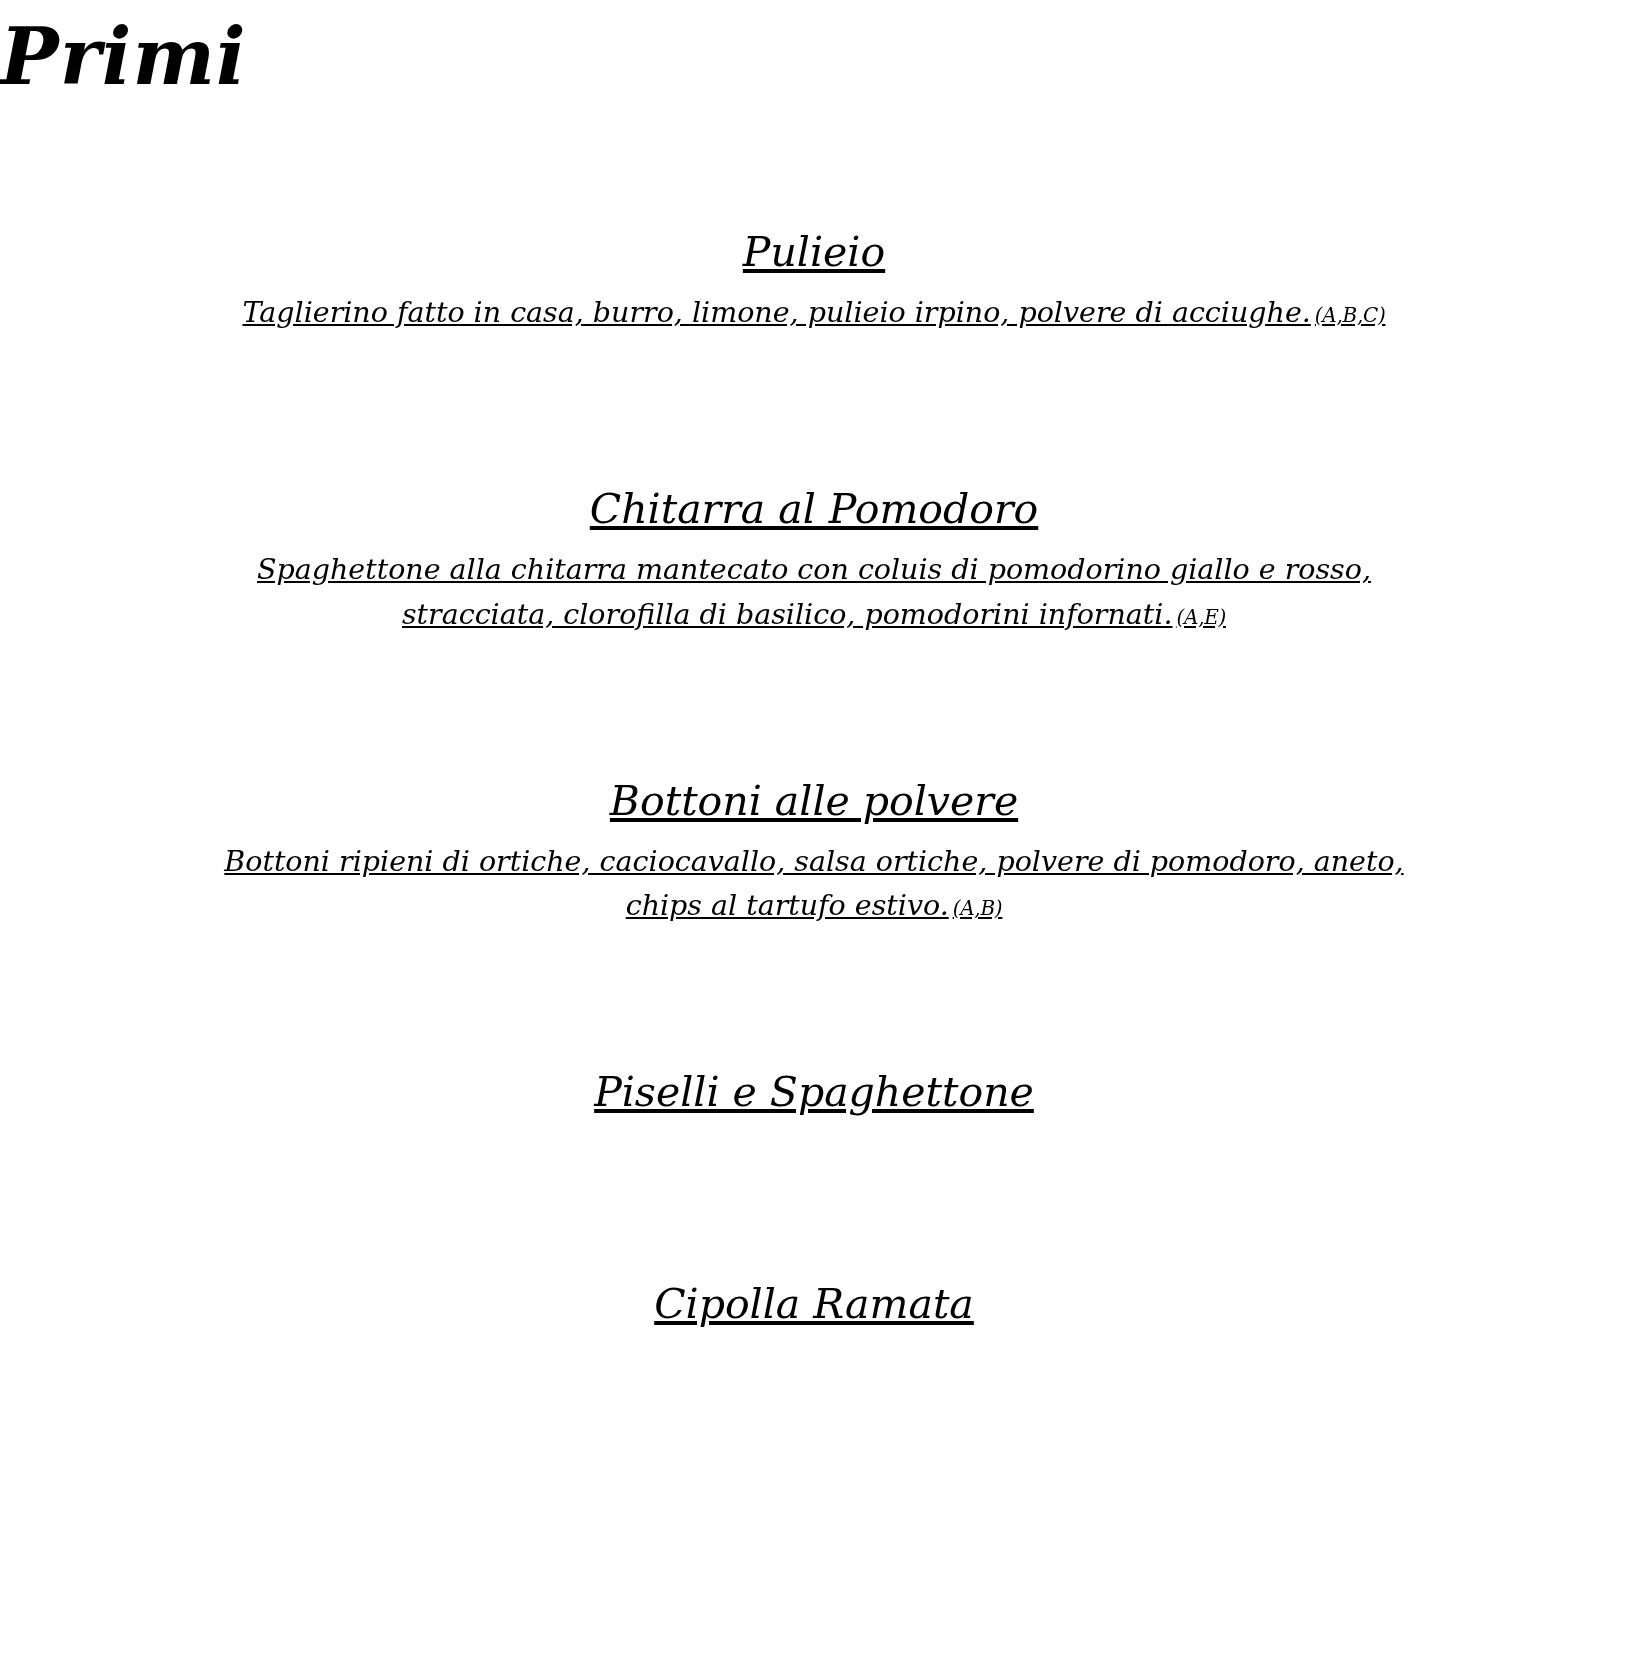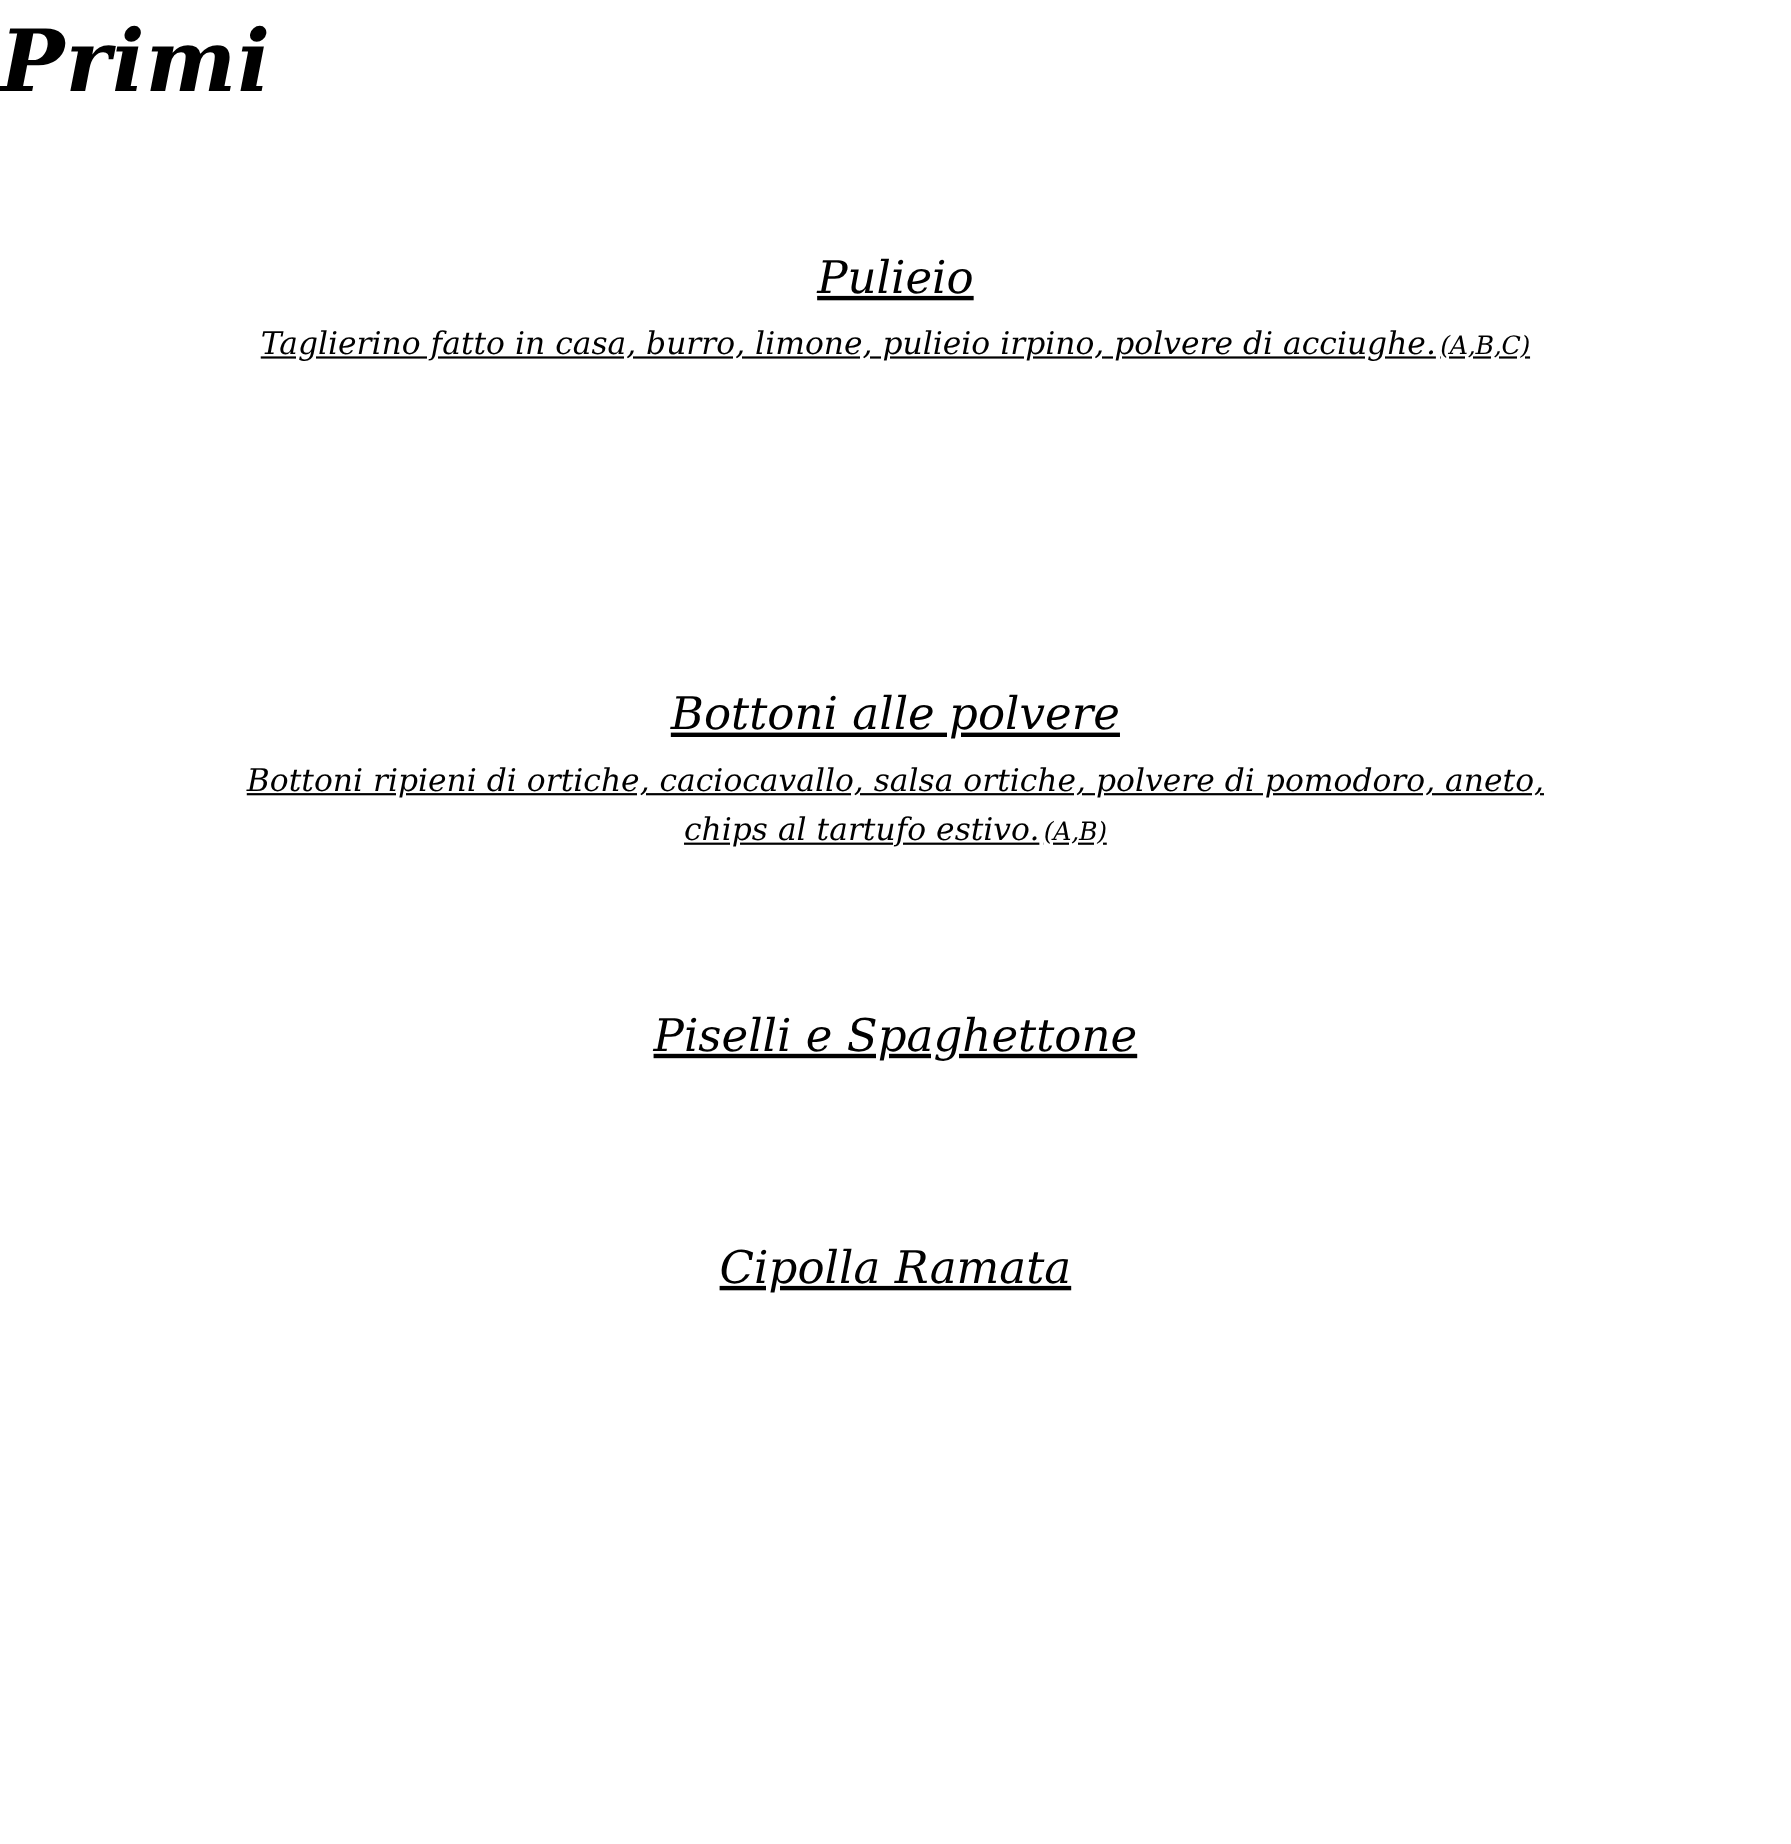--- a/index.html
+++ b/index.html
@@ -52,21 +52,21 @@
   }
   .item-desc {
     font-family: "DejaVu Serif", serif;
     font-style: italic;
     font-size: 28.5px;
     line-height: 1.55;
     margin: 0;
     font-weight: 400;
   }
   .allergens {
-    font-size: 23px;
+    font-size: 20px;
     font-style: italic;
     letter-spacing: -0.3px;
     vertical-align: baseline;
     padding-left: 4px;
   }
   
   .gap-1 { height: 118px; }
   .gap-2 { height: 150px; }
   .gap-3 { height: 140px; }
   .gap-4 { height: 140px; }
@@ -84,20 +84,24 @@
 
   <ul class="menu-list">
 
     <li class="menu-item">
       <div class="item-name">Pulieio</div>
       <p class="item-desc"><span>Taglierino fatto in casa, burro, limone, pulieio irpino, polvere di acciughe.</span><span class="allergens">(A,B,C)</span></p>
     </li>
 
     <div class="gap-2"></div>
 
+    <li class="menu-item narrow">
+      <div class="item-name">Chitarra al Pomodoro</div>
+      <p class="item-desc"><span>Spaghettone alla chitarra mantecato con coluis di pomodorino giallo e rosso, stracciata, clorofilla di basilico, pomodorini infornati.</span><span class="allergens">(A,E)</span></p>
+    </li>
 
     <div class="gap-3"></div>
 
     <li class="menu-item narrow">
       <div class="item-name">Bottoni alle polvere</div>
       <p class="item-desc"><span>Bottoni ripieni di ortiche, caciocavallo, salsa ortiche, polvere di pomodoro, aneto, chips al tartufo estivo.</span><span class="allergens">(A,B)</span></p>
     </li>
 
     <div class="gap-4"></div>
 

